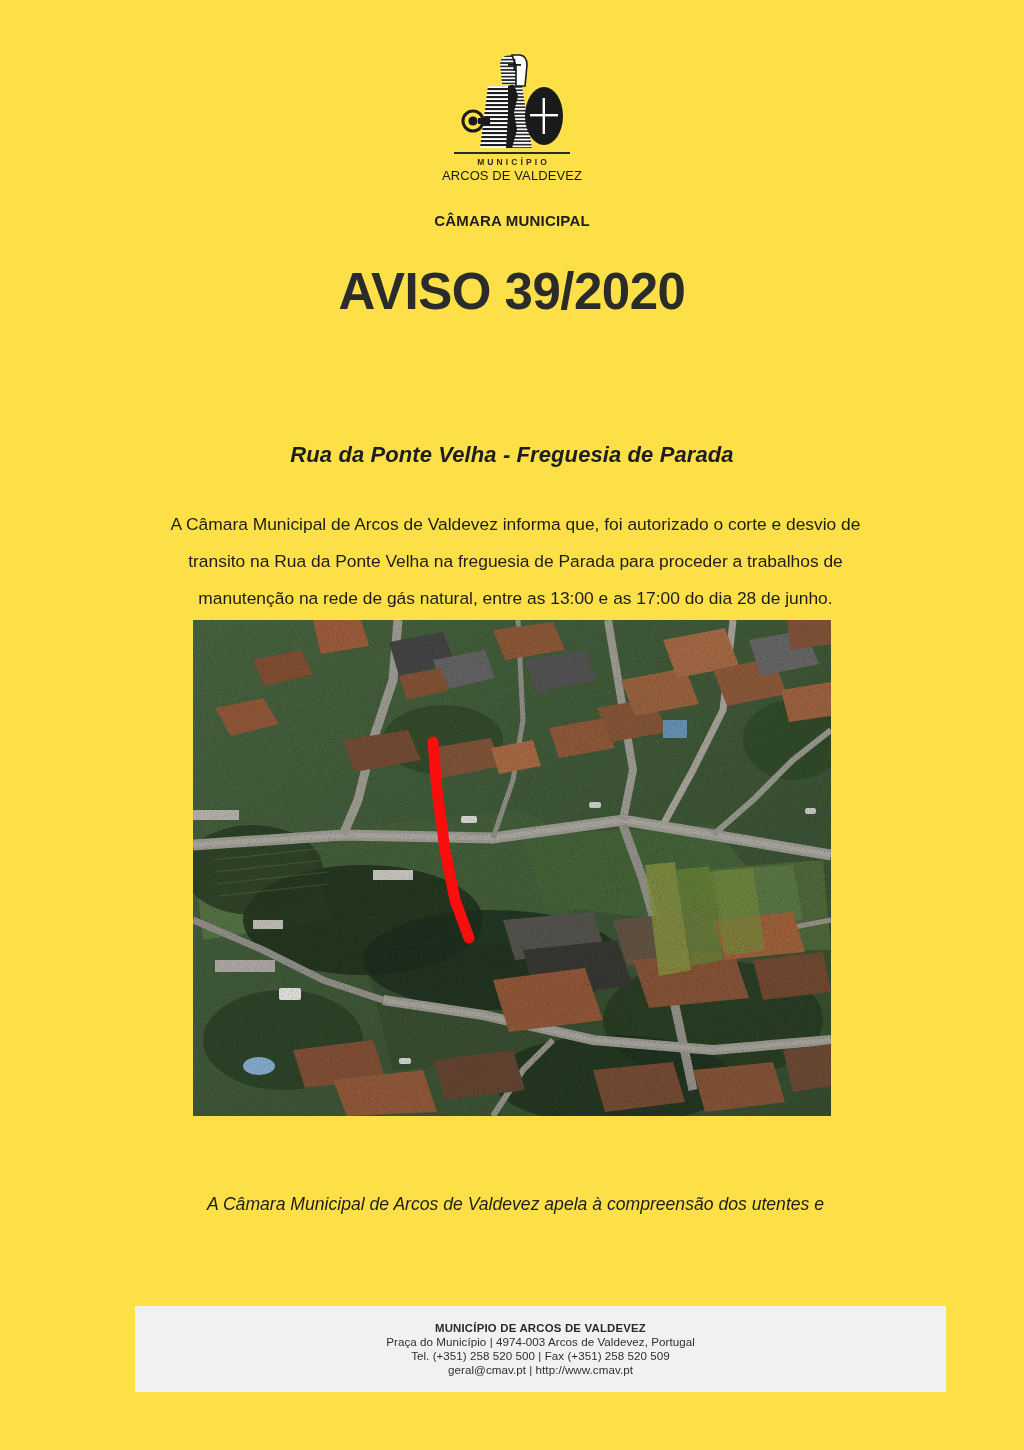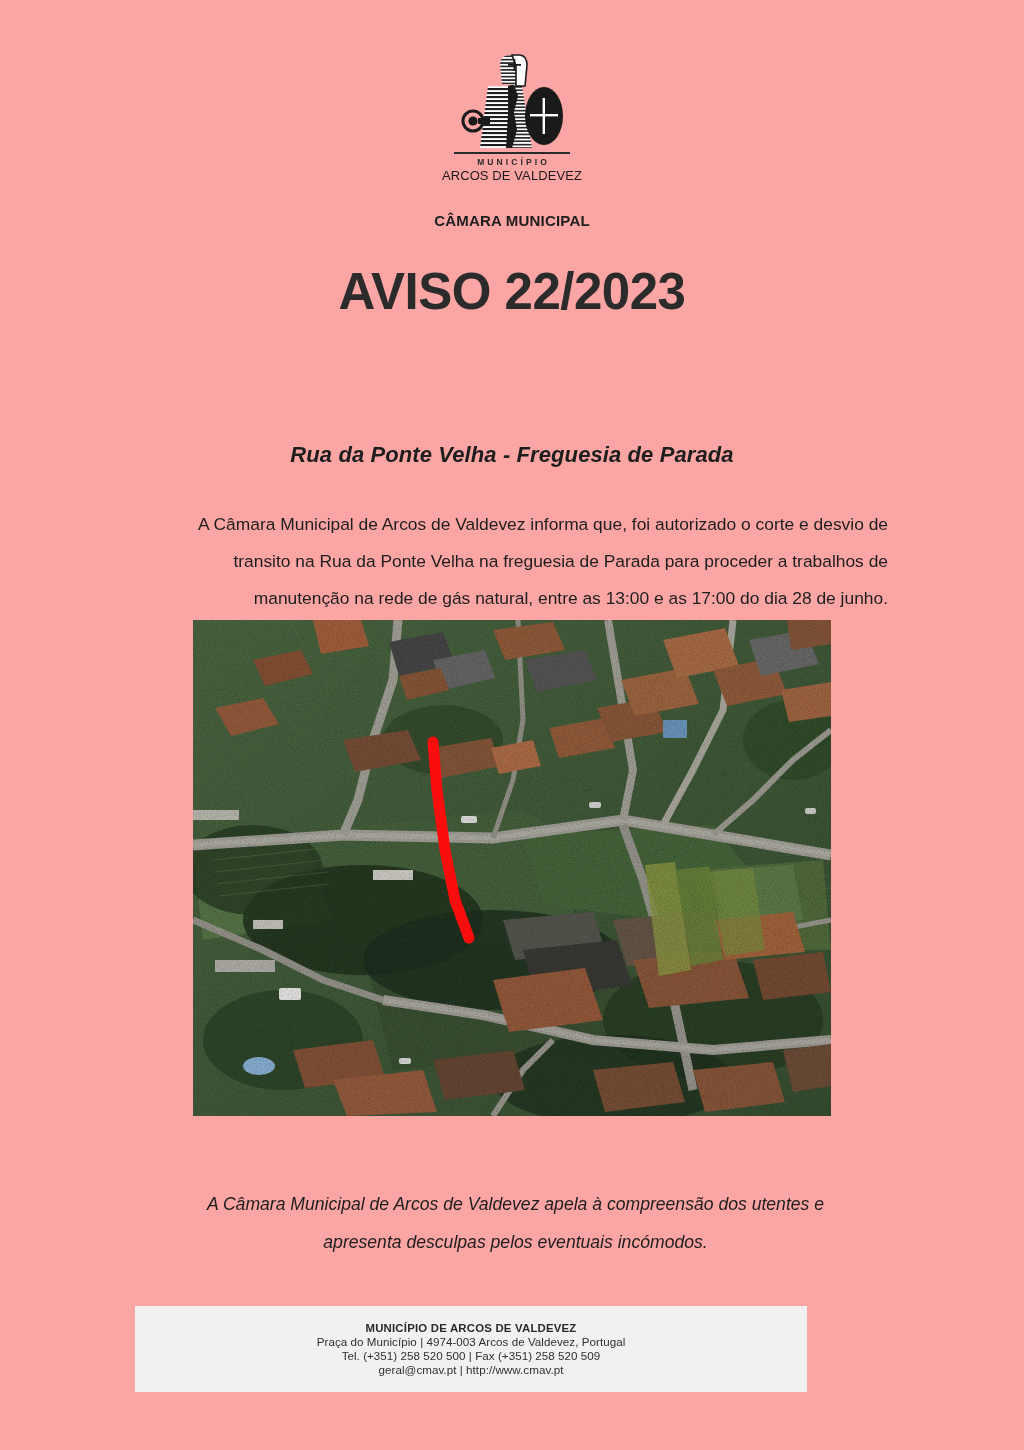--- a/index.html
+++ b/index.html
@@ -12,21 +12,21 @@
     height: 1450px;
     position: relative;
     font-family: "Liberation Sans", sans-serif;
     color: #1d1d1d;
     overflow: hidden;
   }
 
   .page {
     position: absolute;
     inset: 0;
-    background: #fca5a5;
+    background: #fde047;
   }
 
   
   .logo-block {
     position: absolute;
     left: 0; right: 0;
     top: 52px;
     display: flex;
     flex-direction: column;
     align-items: center;
@@ -103,21 +103,21 @@
 
   
   .body-text {
     position: absolute;
     left: 143px;
     top: 489px;
     width: 745px;
     font-size: 17.4px;
     line-height: 37px;
     color: #1d1d1d;
-    text-align: right;
+    text-align: center;
   }
 
   
   .map-wrap {
     position: absolute;
     left: 193px;
     top: 620px;
     width: 638px;
     height: 496px;
     overflow: hidden;
@@ -137,21 +137,21 @@
     font-style: italic;
     line-height: 38px;
     color: #1d1d1d;
   }
 
   
   .footer {
     position: absolute;
     left: 135px;
     top: 1306px;
-    width: 672px;
+    width: 811px;
     height: 86px;
     background: #f1f1f1;
     display: flex;
     flex-direction: column;
     align-items: center;
     justify-content: center;
     gap: 1px;
   }
   .footer-title {
     font-size: 11.4px;
@@ -205,21 +205,21 @@
       <circle cx="17" cy="69" r="10" fill="none" stroke="#1a1a1a" stroke-width="3"></circle>
       <circle cx="17" cy="69" r="4.6" fill="#1a1a1a"></circle>
       <rect x="22" y="66" width="12" height="6" fill="#1a1a1a"></rect>
     </svg>
     <div class="logo-rule"></div>
     <div class="logo-word-top">MUNICÍPIO</div>
     <div class="logo-word-bot">ARCOS DE VALDEVEZ</div>
   </div>
 
   <div class="camara">CÂMARA MUNICIPAL</div>
-  <div class="aviso">AVISO 22/2023</div>
+  <div class="aviso">AVISO 39/2020</div>
   <div class="street">Rua da Ponte Velha - Freguesia de Parada</div>
 
   <p class="body-text">A Câmara Municipal de Arcos de Valdevez informa que, foi autorizado o corte e desvio de transito na Rua da Ponte Velha na freguesia de Parada para proceder a trabalhos de manutenção na rede de gás natural, entre as 13:00 e as 17:00 do dia 28 de junho.</p>
 
   <div class="map-wrap">
     <svg class="map-svg" viewBox="0 0 638 496" preserveAspectRatio="none">
       <defs>
         <linearGradient id="gfield" x1="0" y1="0" x2="1" y2="1">
           <stop offset="0%" stop-color="#4e6b44"></stop>
           <stop offset="100%" stop-color="#3a5234"></stop>
@@ -333,21 +333,20 @@
         <rect x="206" y="438" width="12" height="6" rx="2" fill="#e2e2e0"></rect>
         <ellipse cx="66" cy="446" rx="16" ry="9" fill="#8fb9dc"></ellipse>
       </g>
 
       <path d="M240 122 L244 170 L252 230 L262 280 L276 318" stroke="#fc0d0d" stroke-width="11" fill="none" stroke-linecap="round" stroke-linejoin="round"></path>
     </svg>
   </div>
 
   <div class="closing">
     <div>A Câmara Municipal de Arcos de Valdevez apela à compreensão dos utentes e</div>
-    <div>apresenta desculpas pelos eventuais incómodos.</div>
   </div>
 
   <div class="footer">
     <div class="footer-title">MUNICÍPIO DE ARCOS DE VALDEVEZ</div>
     <div class="footer-line">Praça do Município | 4974-003  Arcos de Valdevez, Portugal</div>
     <div class="footer-line">Tel. (+351) 258 520 500 | Fax (+351) 258 520 509</div>
     <div class="footer-line">geral@cmav.pt | http://www.cmav.pt</div>
   </div>
 
 </div>

